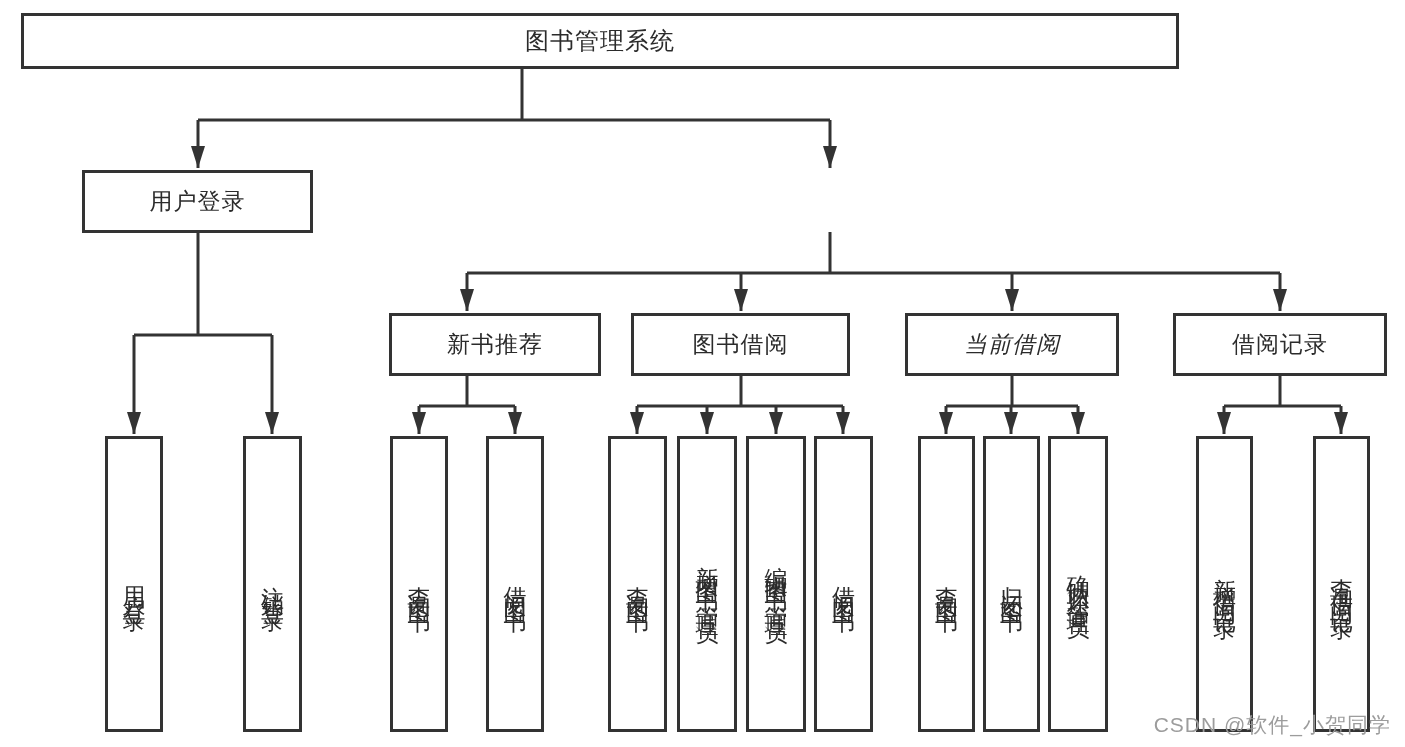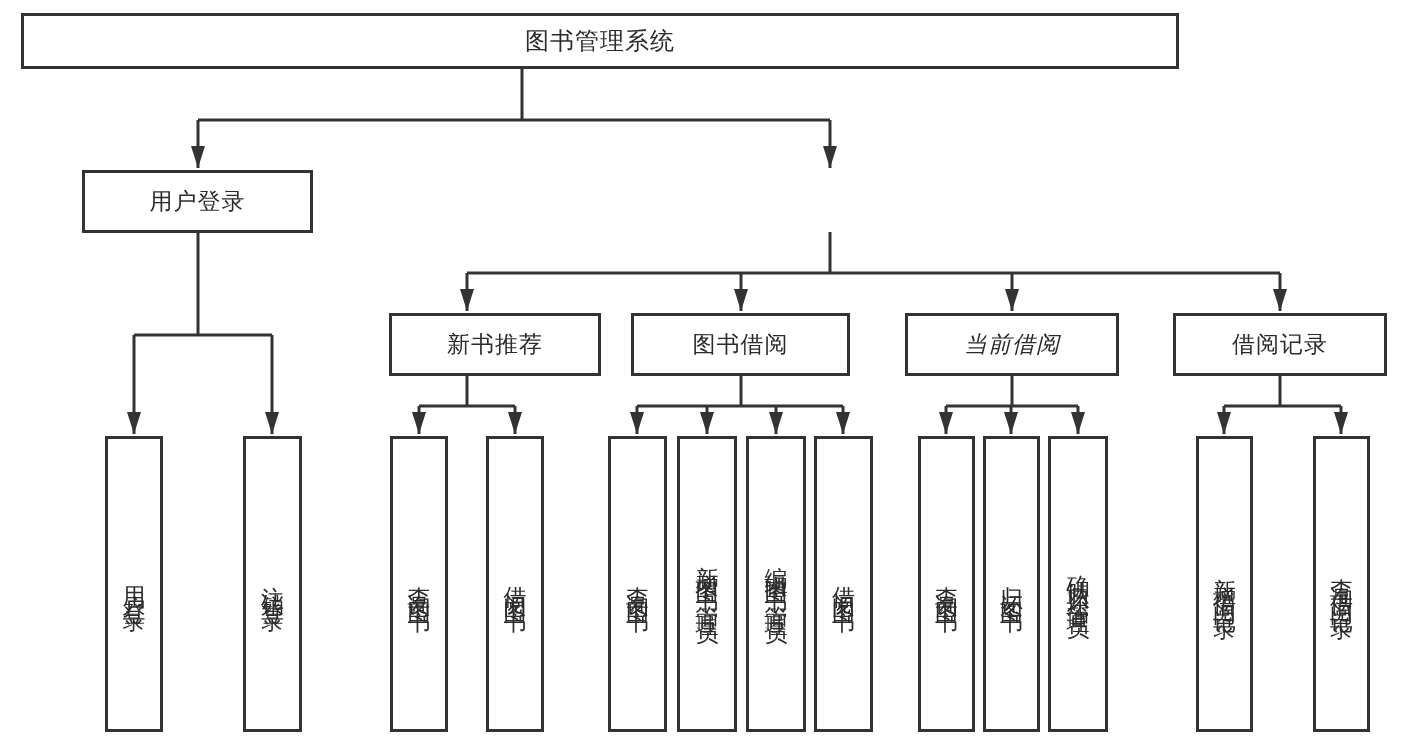--- a/index.html
+++ b/index.html
@@ -154,14 +154,15 @@
     <span class="vtext" style="letter-spacing:6px;">确认归还（管理员）</span>
   </div>
 
   <div class="node vnode" style="left:1196px; top:436px; width:57px; height:296px;">
     <span class="vtext">新增借阅记录</span>
   </div>
   <div class="node vnode" style="left:1313px; top:436px; width:57px; height:296px;">
     <span class="vtext">查询借阅记录</span>
   </div>
 
+  <div class="watermark">CSDN @软件_小贺同学</div>
 
 </div>
 
 </body></html>

